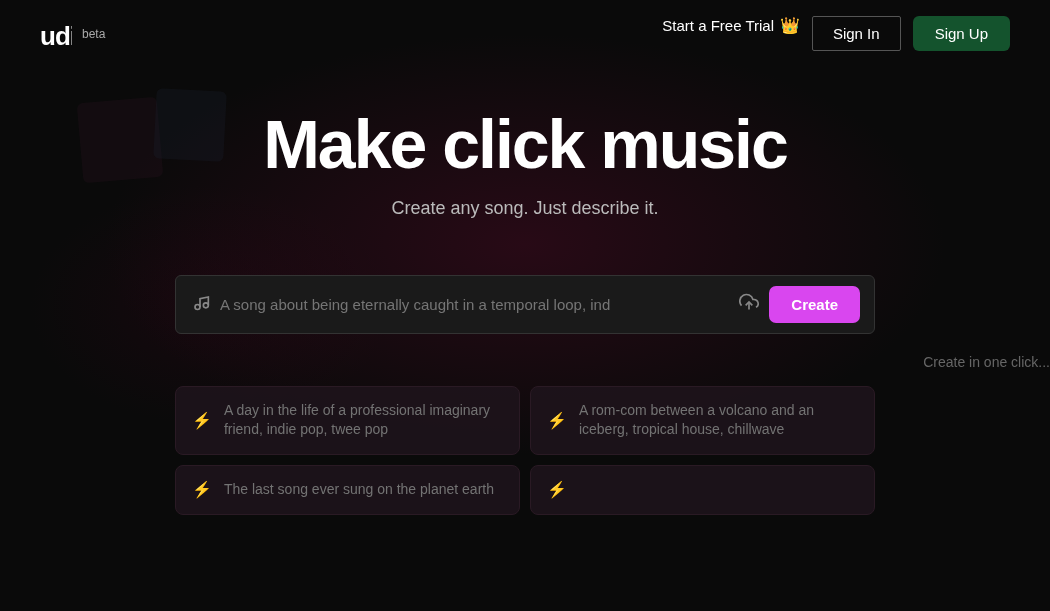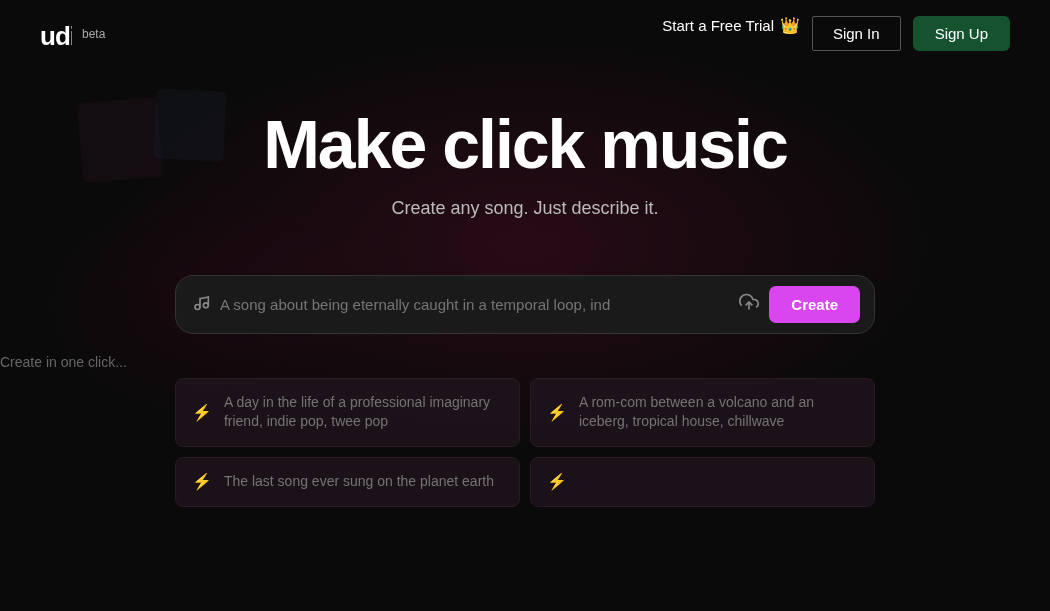--- a/index.html
+++ b/index.html
@@ -127,21 +127,21 @@
       justify-content: center;
       padding: 0 20px;
       margin-bottom: 20px;
     }
 
     .search-bar {
       display: flex;
       align-items: center;
       background: #1a1a1a;
       border: 1.5px solid #333;
-      border-radius: 18px;
+      border-radius: 6px;
       padding: 10px 14px;
       width: 700px;
       gap: 10px;
     }
 
     .search-icon-area {
       color: #888;
       font-size: 18px;
       flex-shrink: 0;
     }
@@ -169,24 +169,24 @@
       padding: 10px 22px;
       border-radius: 7px;
       font-size: 15px;
       font-weight: 600;
       cursor: pointer;
       flex-shrink: 0;
     }
 
     
     .one-click-label {
-      text-align: left;
+      text-align: right;
       color: #666;
       font-size: 14px;
-      margin-bottom: 8px;
+      margin-bottom: 16px;
       position: relative;
       z-index: 10;
     }
 
     
     .cards-container {
       position: relative;
       z-index: 10;
       display: grid;
       grid-template-columns: 1fr 1fr;

